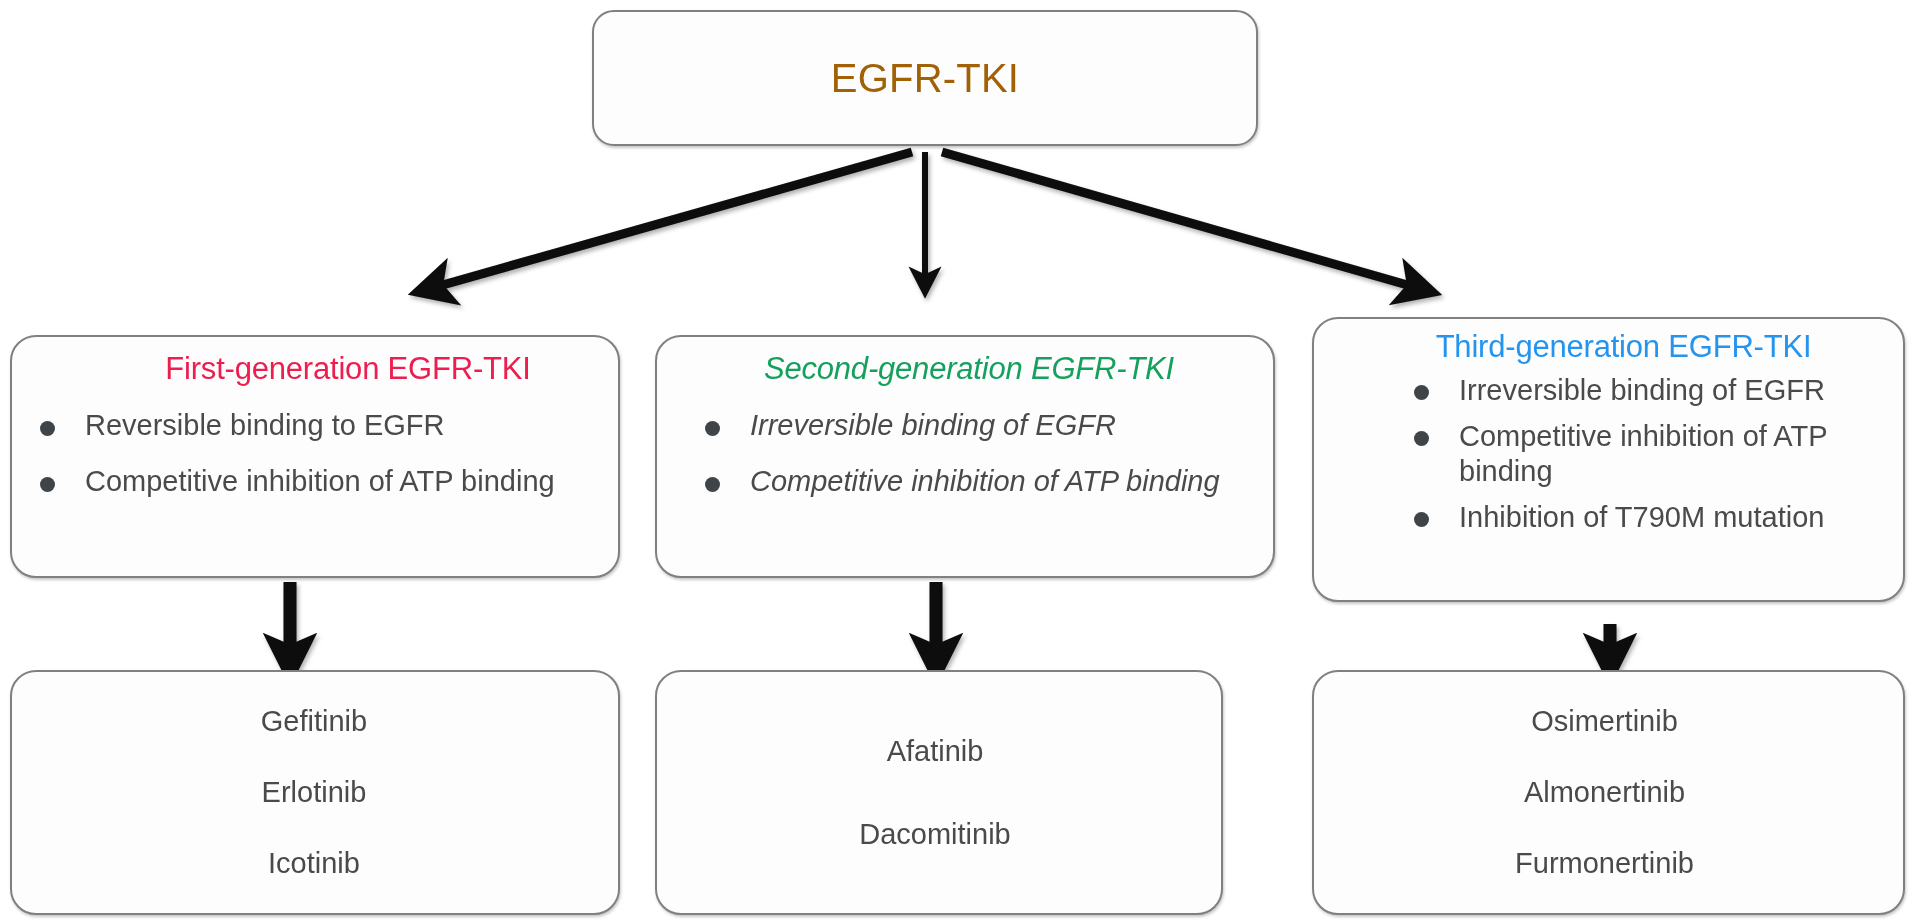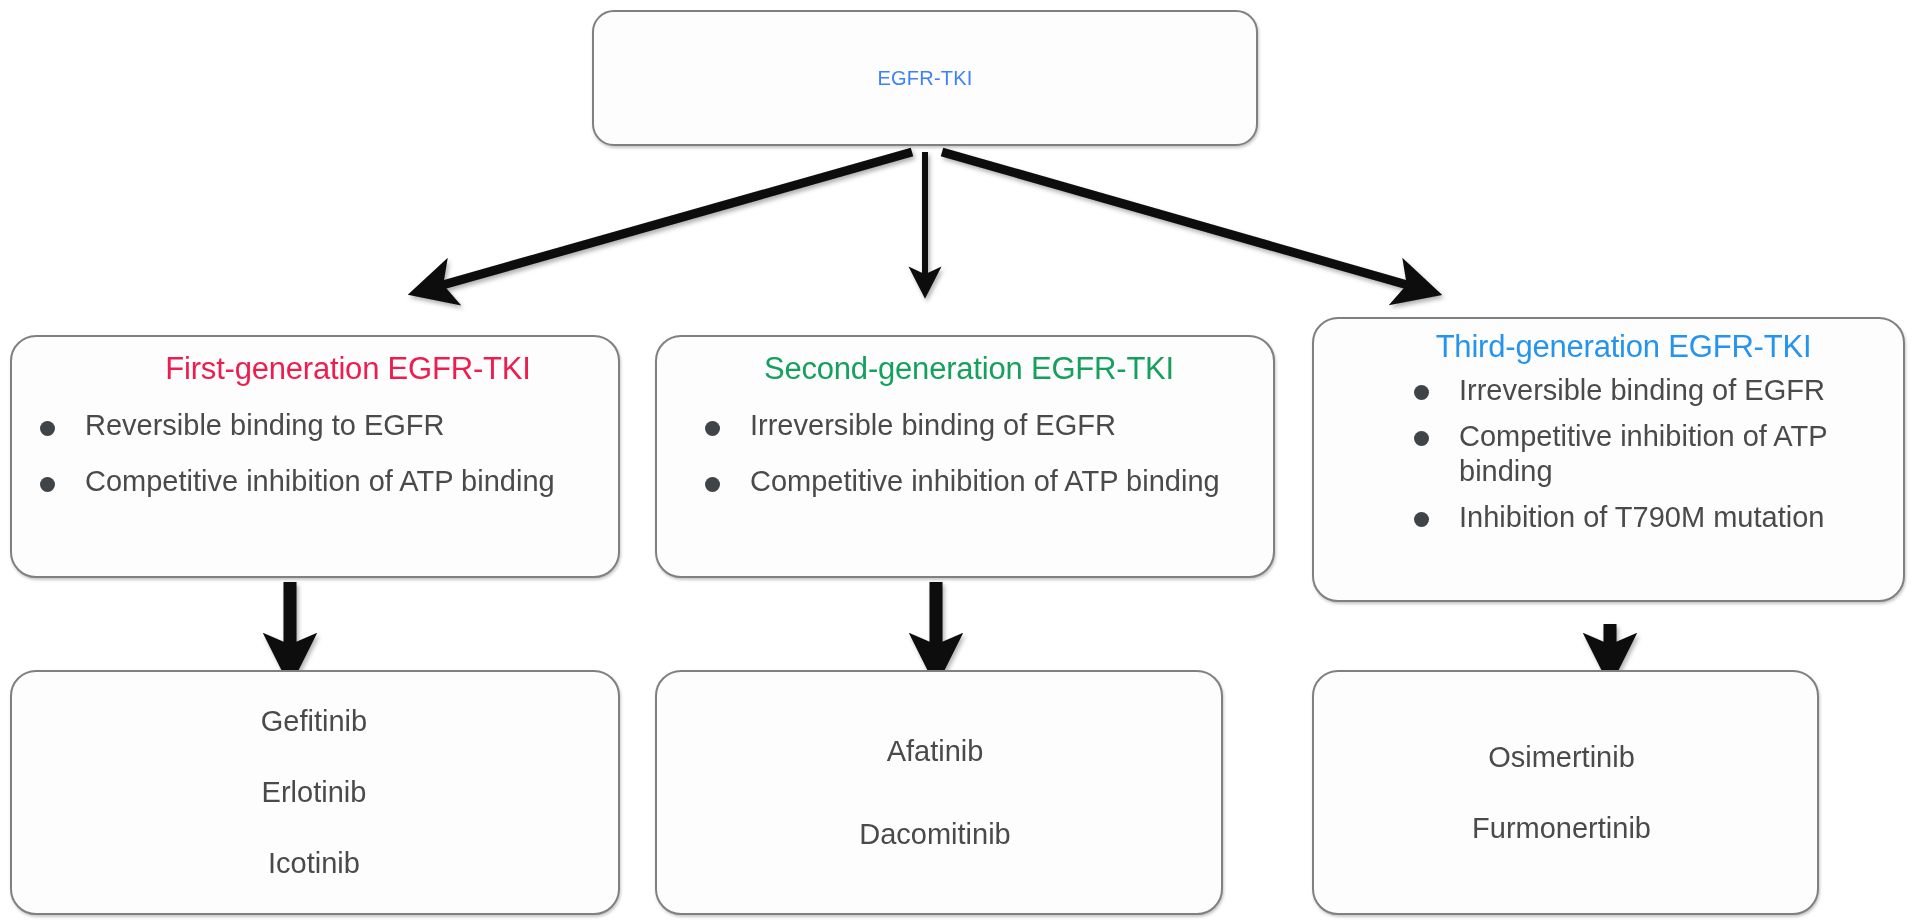--- a/index.html
+++ b/index.html
@@ -34,22 +34,22 @@
     left: 592px;
     top: 10px;
     width: 666px;
     height: 136px;
     border-radius: 22px;
     display: flex;
     align-items: center;
     justify-content: center;
   }
   #root-node .root-label {
-    font-size: 20px;
-    color: #3b82f6;
+    font-size: 40px;
+    color: #a16207;
     letter-spacing: 0.2px;
   }
 
   
   .gen-node {
     padding: 0;
   }
   .gen-title {
     font-size: 31px;
     font-weight: 400;
@@ -93,20 +93,21 @@
   #gen-node-1 .gen-list { margin: 21px 0 0 0; padding-left: 28px; }
   #gen-node-1 .gen-list li { margin-bottom: 20px; padding-left: 45px; }
   #gen-node-1 .gen-list li:last-child { margin-bottom: 0; }
 
   
   #gen-node-2 {
     left: 655px;
     top: 335px;
     width: 620px;
     height: 243px;
+    font-style: italic;
   }
   #gen-node-2 .gen-title { margin: 14px 0 0 0; padding-left: 8px; }
   #gen-node-2 .gen-list { margin: 21px 0 0 0; padding-left: 48px; }
   #gen-node-2 .gen-list li { margin-bottom: 20px; padding-left: 45px; }
   #gen-node-2 .gen-list li:last-child { margin-bottom: 0; }
 
   
   #gen-node-3 {
     left: 1312px;
     top: 317px;
@@ -122,21 +123,21 @@
   
   .drug-node {
     display: flex;
     flex-direction: column;
     justify-content: center;
     top: 670px;
     height: 245px;
   }
   #drug-node-1 { left: 10px;   width: 610px; }
   #drug-node-2 { left: 655px;  width: 568px; }
-  #drug-node-3 { left: 1312px; width: 507px; }
+  #drug-node-3 { left: 1312px; width: 593px; }
 
   .drug-name {
     font-size: 29px;
     color: #4a4a4a;
     text-align: center;
     line-height: 1;
   }
   #drug-node-1 .drug-name { margin: 21px 0; padding-right: 2px; }
   #drug-node-2 .drug-name { margin: 27px 0; padding-right: 8px; }
   #drug-node-3 .drug-name { margin: 21px 0; padding-right: 8px; }
@@ -241,16 +242,17 @@
     <div class="drug-name">Icotinib</div>
   </div>
 
   <div class="node drug-node" id="drug-node-2">
     <div class="drug-name">Afatinib</div>
     <div class="drug-name">Dacomitinib</div>
   </div>
 
   <div class="node drug-node" id="drug-node-3">
     <div class="drug-name">Osimertinib</div>
+    <div class="drug-name">Almonertinib</div>
     <div class="drug-name">Furmonertinib</div>
   </div>
 
 </div>
 
 </body></html>

